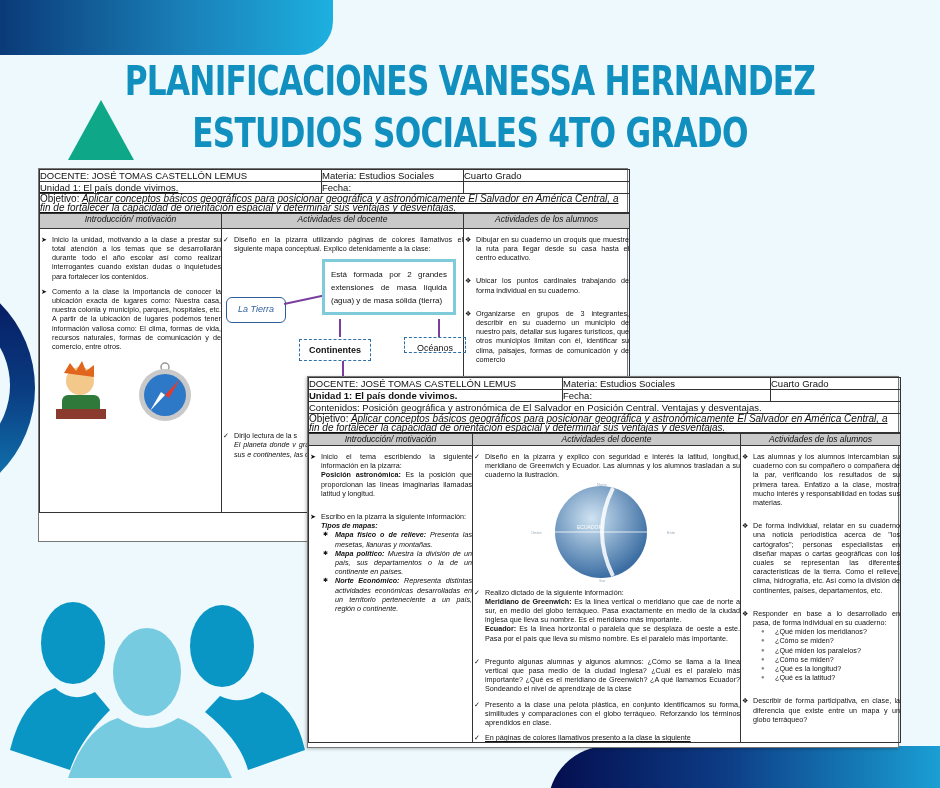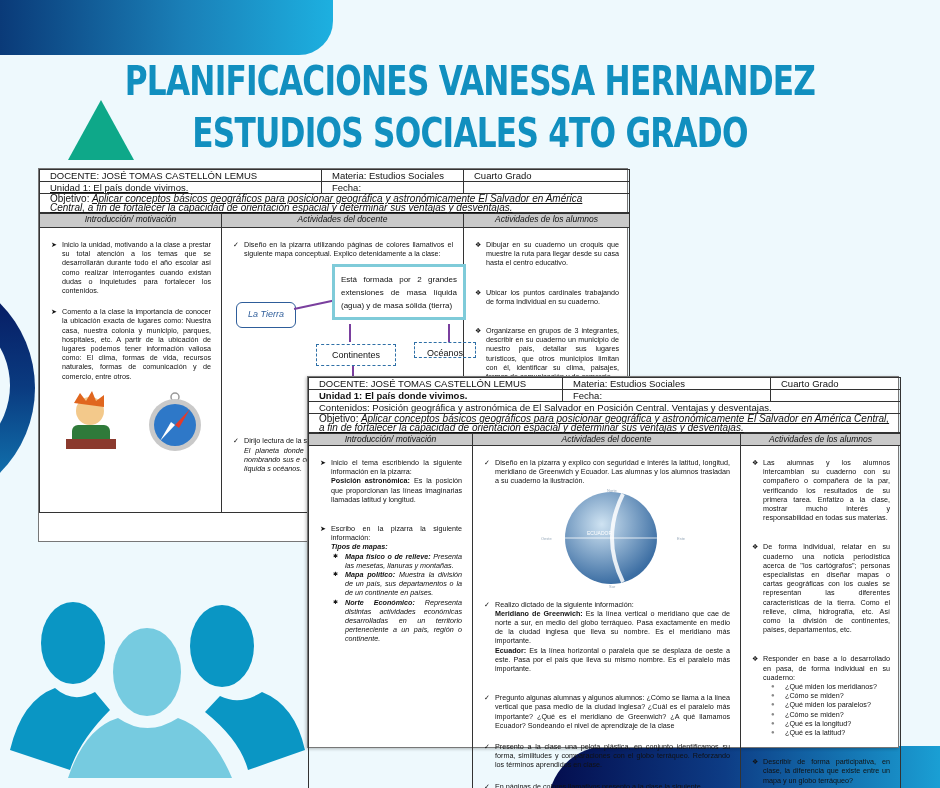--- a/index.html
+++ b/index.html
@@ -26,27 +26,27 @@
     transform: scaleX(0.78); transform-origin: 470px 0; }
   .title.l1 { top: 58px; font-size: 40px; }
   .title.l2 { top: 110px; font-size: 40px; }
 
   .people { position: absolute; left: 0; top: 600px; width: 320px; height: 188px; }
 
   
   .page { position: absolute; background: #fff; border: 1px solid #777; color: #111;
     font-family: "Liberation Sans", sans-serif; }
   .page table { border-collapse: collapse; width: 100%; table-layout: fixed; }
-  .page td { border: 1px solid #333; padding: 0 10px; vertical-align: top; }
+  .page td { border: 1px solid #333; padding: 0 0; vertical-align: top; }
   .hdr { font-size: 9.5px; line-height: 11px; }
   .obj { font-size: 10px; line-height: 9px; font-style: italic; }
   .obj .u { text-decoration: underline; }
   .colhead { background: #c9c9c9; text-align: center; font-style: italic; font-size: 8.5px; line-height: 11px; }
   .body { font-size: 7.2px; line-height: 9.2px; text-align: justify; }
-  .item { position: relative; padding-left: 12px; margin-top: 12px; }
+  .item { position: relative; padding-left: 12px; margin-top: 6px; }
   .item .mk { position: absolute; left: 1px; top: 0; font-size: 7px; }
   .gap { height: 8px; }
   .b { font-weight: bold; }
   .i { font-style: italic; }
   .sub { padding-left: 26px; position: relative; }
   .sub .mk { position: absolute; left: 14px; font-size: 6px; }
   .q { padding-left: 34px; position: relative; }
   .q .mk { position: absolute; left: 20px; color: #888; font-size: 6px; }
 
   
@@ -135,21 +135,21 @@
         </div>
       </td>
       <td>
         <div class="item"><span class="mk">✓</span><span>Diseño en la pizarra utilizando páginas de colores llamativos el siguiente mapa conceptual. Explico detenidamente a la clase:</span></div>
         <div class="cmap">
           <div class="cm-tierra">La Tierra</div>
           <div class="cm-line" style="left:62px; top:50px; width:42px; height:1.5px; transform:rotate(-12deg); transform-origin:left;"></div>
           <div class="cm-box-main"><span>Está formada por 2 grandes extensiones de masa líquida (agua) y de masa sólida (tierra)</span></div>
           <div class="cm-line" style="left:117px; top:66px; width:1.5px; height:18px;"></div>
           <div class="cm-line" style="left:216px; top:66px; width:1.5px; height:18px;"></div>
-          <div class="cm-dash" style="left:84px; top:86px; width:80px; height:22px;">Continentes</div>
+          <div class="cm-dash" style="left:77px; top:86px; width:72px; height:22px;font-weight:bold;">Continentes</div>
           <div class="cm-dash" style="left:182px; top:84px; width:62px; height:16px;">Océanos</div>
           <div class="cm-line" style="left:120px; top:108px; width:1.5px; height:22px;"></div>
         </div>
         <div class="item" style="margin-top:38px;"><span class="mk">✓</span><span>Dirijo lectura de la s</span><br><span class="i">El planeta donde v grandes extensione paso de los años, nombrando sus e continentes, las c fragmentos más pe de masa líquida s océanos.</span></div>
       </td>
       <td>
         <div class="item"><span class="mk">❖</span><span>Dibujar en su cuaderno un croquis que muestre la ruta para llegar desde su casa hasta el centro educativo.</span></div>
         <div class="gap"></div>
         <div class="item"><span class="mk">❖</span><span>Ubicar los puntos cardinales trabajando de forma individual en su cuaderno.</span></div>
         <div class="gap"></div>

